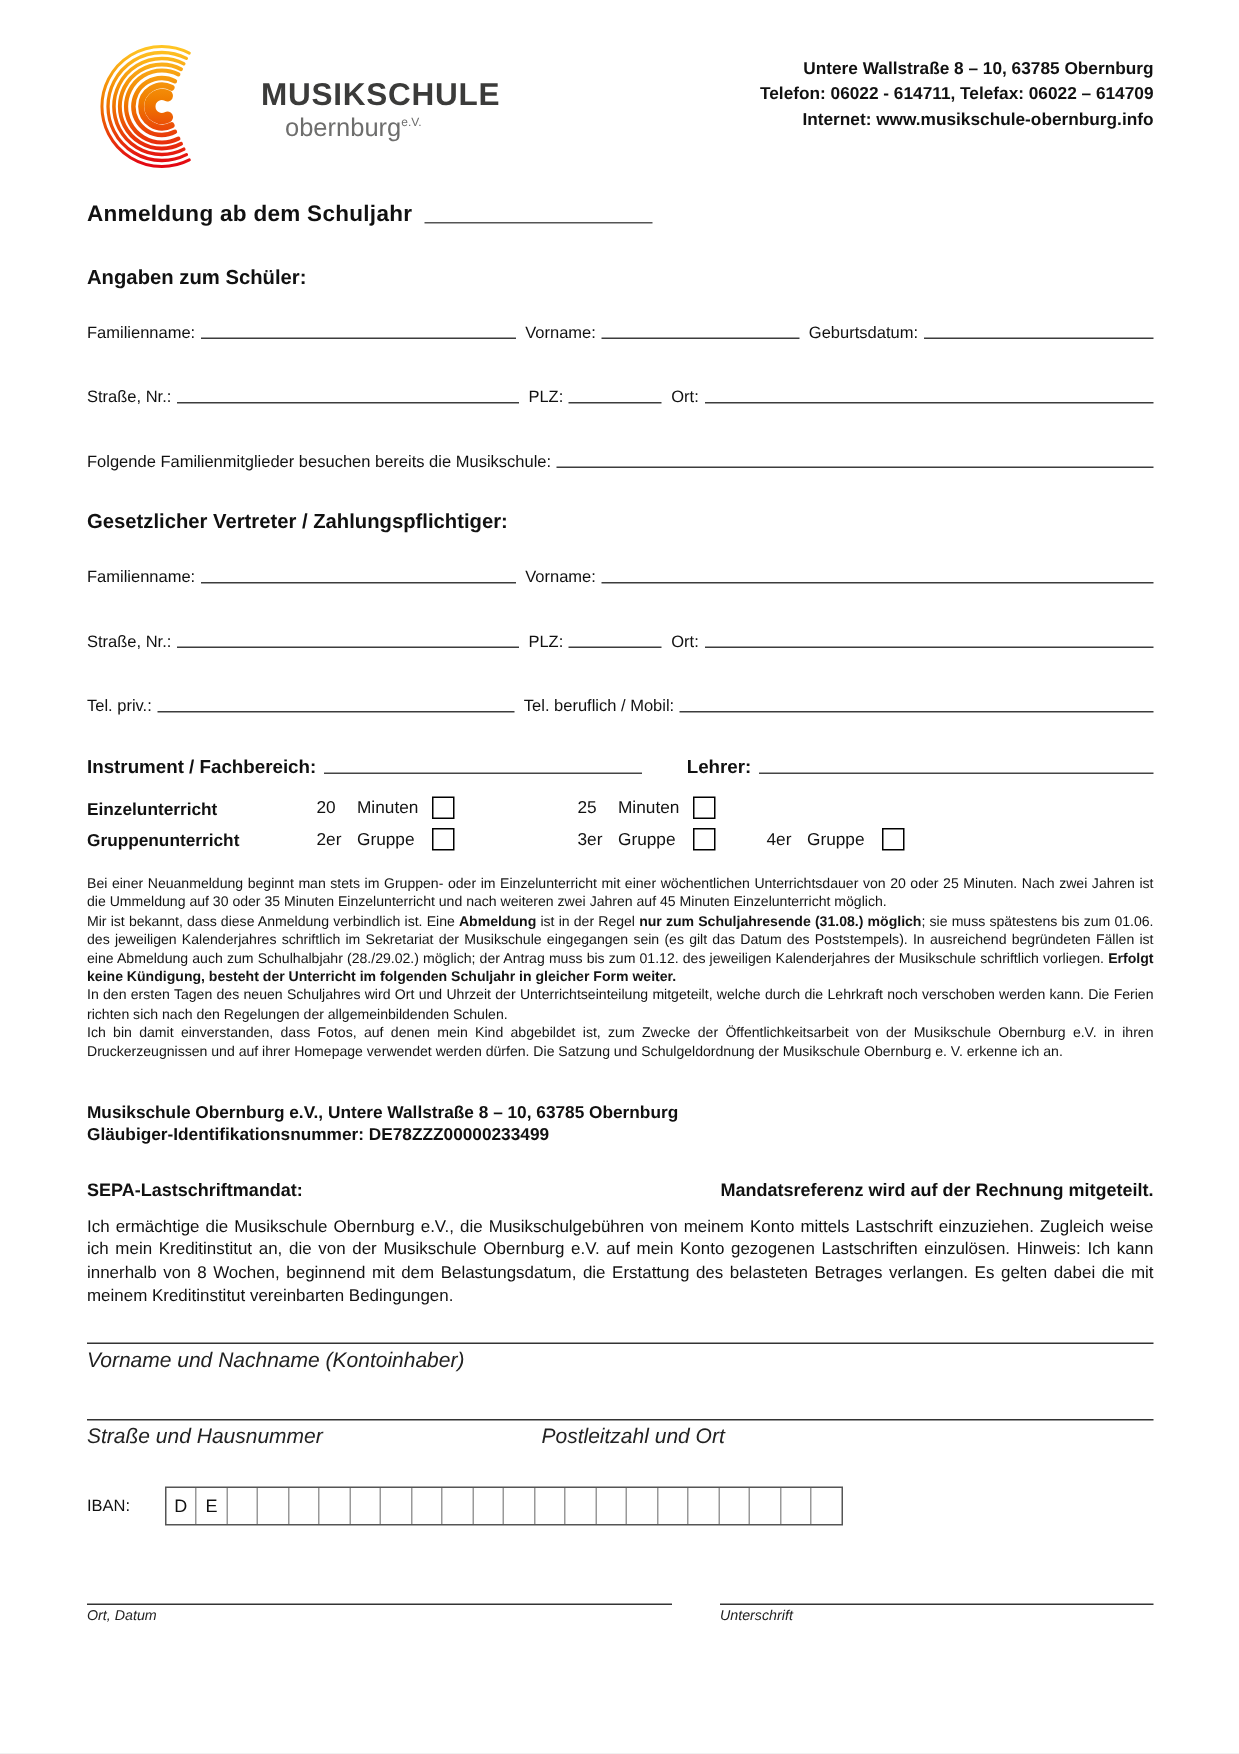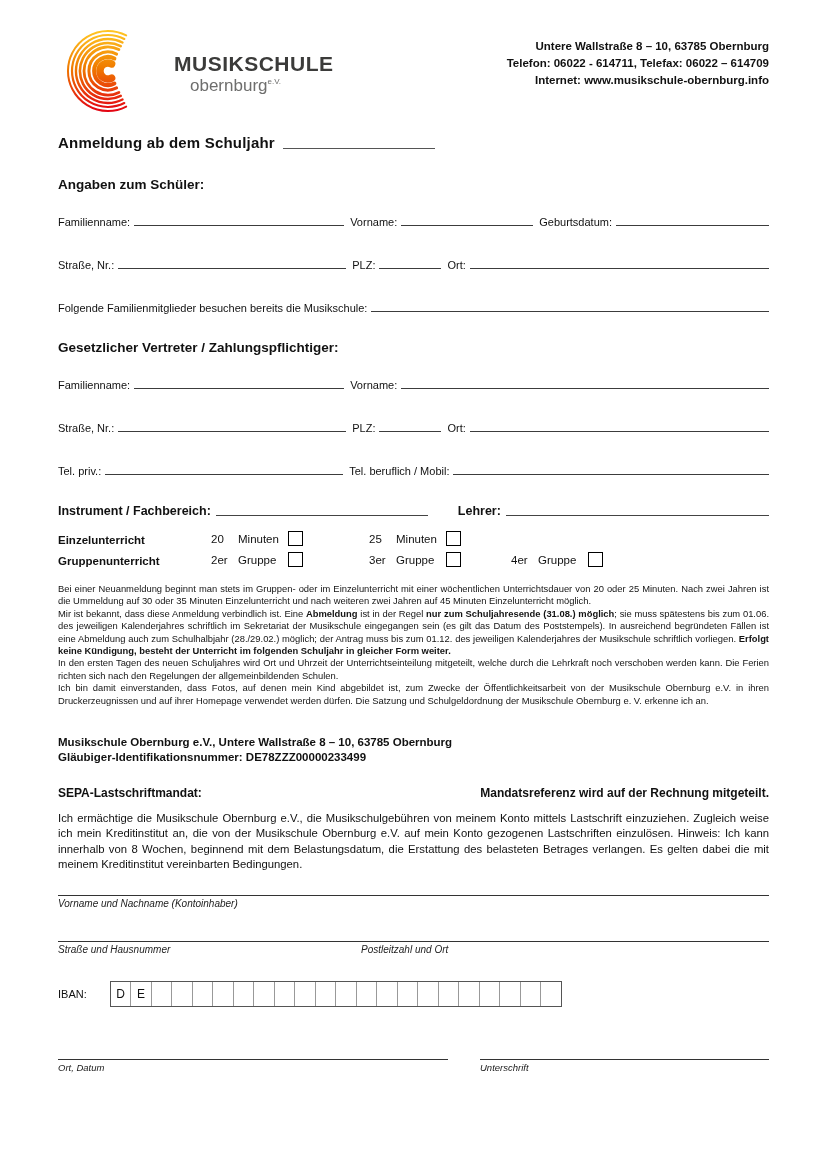--- a/index.html
+++ b/index.html
@@ -38,33 +38,33 @@
   .inst-row { display:flex; align-items:flex-end; margin-top:24px; height:17px; font-size:12.5px; font-weight:bold; white-space:nowrap;}
   .inst-line1 { flex:0 0 212px; border-bottom:1.2px solid #444; margin:0 30px 2px 5px; }
   .inst-line2 { flex:1 1 auto; border-bottom:1.2px solid #444; margin:0 0 2px 5px; }
   
   .lesson-row { position:relative; height:21px; font-size:11.5px; }
   .lesson-row.first { margin-top:13px; }
   .lesson-name { position:absolute; left:0; top:3px; font-weight:bold; }
   .opt { position:absolute; top:0; display:flex; align-items:center; }
   .opt .num { width:27px; }
   .opt .unit { width:50px; }
-  .opt1 { left:153px; } .opt2 { left:311px; } .opt3 { left:453px; }
+  .opt1 { left:153px; } .opt2 { left:327px; } .opt3 { left:453px; }
   .checkbox { width:13px; height:13px; border:1.4px solid #000; background:#fff; }
   
   .fine { margin-top:10px; font-size:9.4px; line-height:12.4px; text-align:justify; color:#141414; }
   .fine p { margin:0; }
   
   .org { margin-top:28px; font-size:11.5px; font-weight:bold; line-height:15px; }
   .mandate-row { display:flex; justify-content:space-between; margin-top:21px; font-size:12px; font-weight:bold; }
   .sepa-text { margin-top:11px; font-size:11.3px; line-height:15.3px; text-align:justify; }
   
   .sigfield { margin-top:22px; }
   .sigfield .topline { border-bottom:1px solid #333; height:1px; }
-  .siglabels { display:flex; font-size:10px; font-style:italic; color:#222; margin-top:2px; }
+  .siglabels { display:flex; font-size:14px; font-style:italic; color:#222; margin-top:2px; }
   .siglabels .sl1 { flex:0 0 303px; }
   .sigfield.second { margin-top:31px; }
   
   .cells-row { display:flex; align-items:center; margin-top:25px; height:28px; font-size:11px; }
   .cells-row .clabel { flex:0 0 auto; }
   .iban-gap { width:23px; } .bic-gap { width:30px; }
   .cellgrid { display:flex; border:1.6px solid #555; }
   .cell { width:19.5px; height:24px; border-left:1px solid #999; display:flex; align-items:center; justify-content:center; font-size:12px; }
   .cell:first-child { border-left:none; }
   

